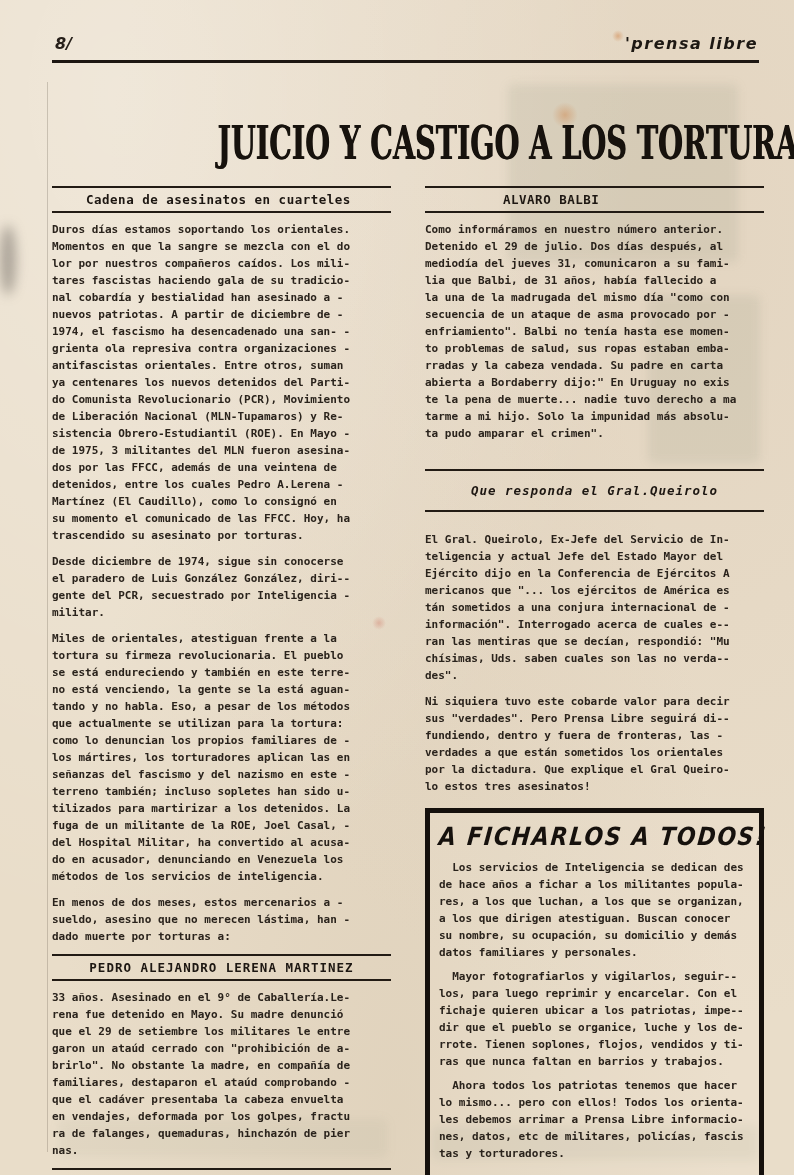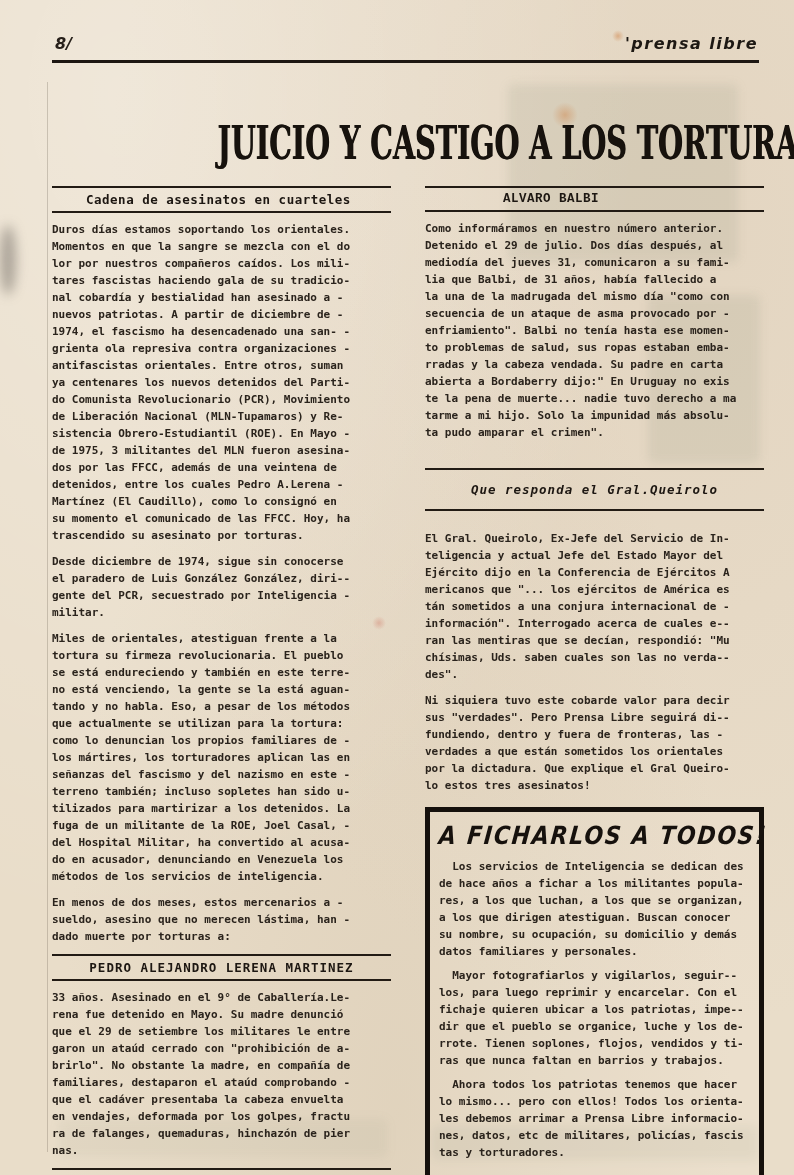--- a/index.html
+++ b/index.html
@@ -44,21 +44,21 @@
 
   
   .columns { position:absolute; top:184px; left:52px; width:712px; display:flex; gap:34px; }
   .col { flex:1; min-width:0; }
 
   .rule { height:2px; background:#221b14; margin:2px 0; }
   .rule.thin { height:1.6px; }
   h2 { font-size:12.5px; font-weight:bold; margin:4px 0; letter-spacing:0.5px; color:#1d1712; }
   h2.ind30 { padding-left:34px; }
   h2.ind60 { padding-left:58px; }
-  h2.ind75 { padding-left:78px;font-family:Liberation Mono, monospace; }
+  h2.ind75 { padding-left:78px; }
   h2.center { text-align:center; letter-spacing:1px; }
   .head-pad { padding-top:9px; padding-bottom:9px; }
 
   p.body {
     font-size:11px; line-height:17px; font-weight:bold;
     white-space:pre-wrap; margin:8px 0 9px; color:#2a231c;
   }
   .end-rule { margin-top:26px; }
 
   

